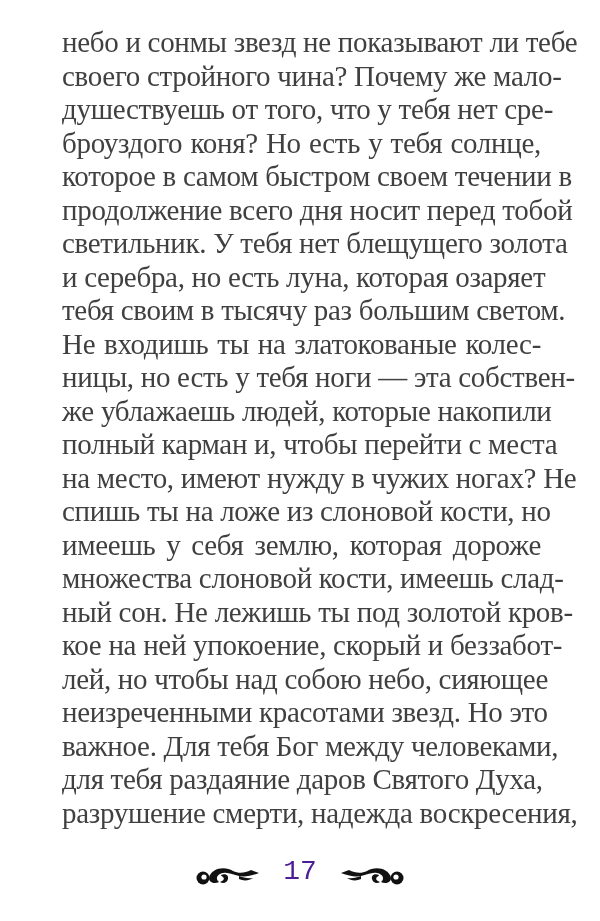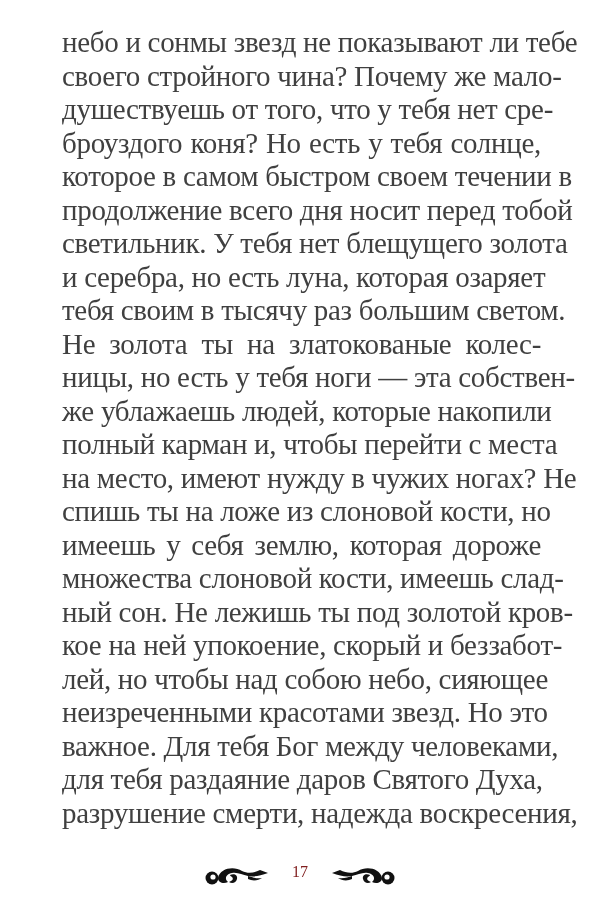--- a/index.html
+++ b/index.html
@@ -38,23 +38,23 @@
       position: absolute;
       left: 0;
       top: 856px;
       width: 600px;
       height: 40px;
       display: flex;
       align-items: center;
       justify-content: center;
     }
     .page-number {
-      font-family: Liberation Serif, serif;
-      font-size: 16px;
-      color: #7f1d1d;
+      font-family: Liberation Mono, monospace;
+      font-size: 28px;
+      color: #4c1d95;
       margin: 0 22px;
       line-height: 24px;
       position: relative;
       top: -4px;
     }
     .ornament {
       width: 66px;
       height: 26px;
       display: block;
     }
@@ -68,21 +68,21 @@
 <div class="page">
   <span class="line">небо и сонмы звезд не показывают ли тебе</span>
   <span class="line">своего стройного чина? Почему же мало-</span>
   <span class="line">душествуешь от того, что у тебя нет сре-</span>
   <span class="line">броуздого коня? Но есть у тебя солнце,</span>
   <span class="line">которое в самом быстром своем течении в</span>
   <span class="line">продолжение всего дня носит перед тобой</span>
   <span class="line">светильник. У тебя нет блещущего золота</span>
   <span class="line">и серебра, но есть луна, которая озаряет</span>
   <span class="line">тебя своим в тысячу раз большим светом.</span>
-  <span class="line">Не золота ты на златокованые колес-</span>
+  <span class="line">Не входишь ты на златокованые колес-</span>
   <span class="line">ницы, но есть у тебя ноги — эта собствен-</span>
   <span class="line">же ублажаешь людей, которые накопили</span>
   <span class="line">полный карман и, чтобы перейти с места</span>
   <span class="line">на место, имеют нужду в чужих ногах? Не</span>
   <span class="line">спишь ты на ложе из слоновой кости, но</span>
   <span class="line">имеешь у себя землю, которая дороже</span>
   <span class="line">множества слоновой кости, имеешь слад-</span>
   <span class="line">ный сон. Не лежишь ты под золотой кров-</span>
   <span class="line">кое на ней упокоение, скорый и беззабот-</span>
   <span class="line">лей, но чтобы над собою небо, сияющее</span>

